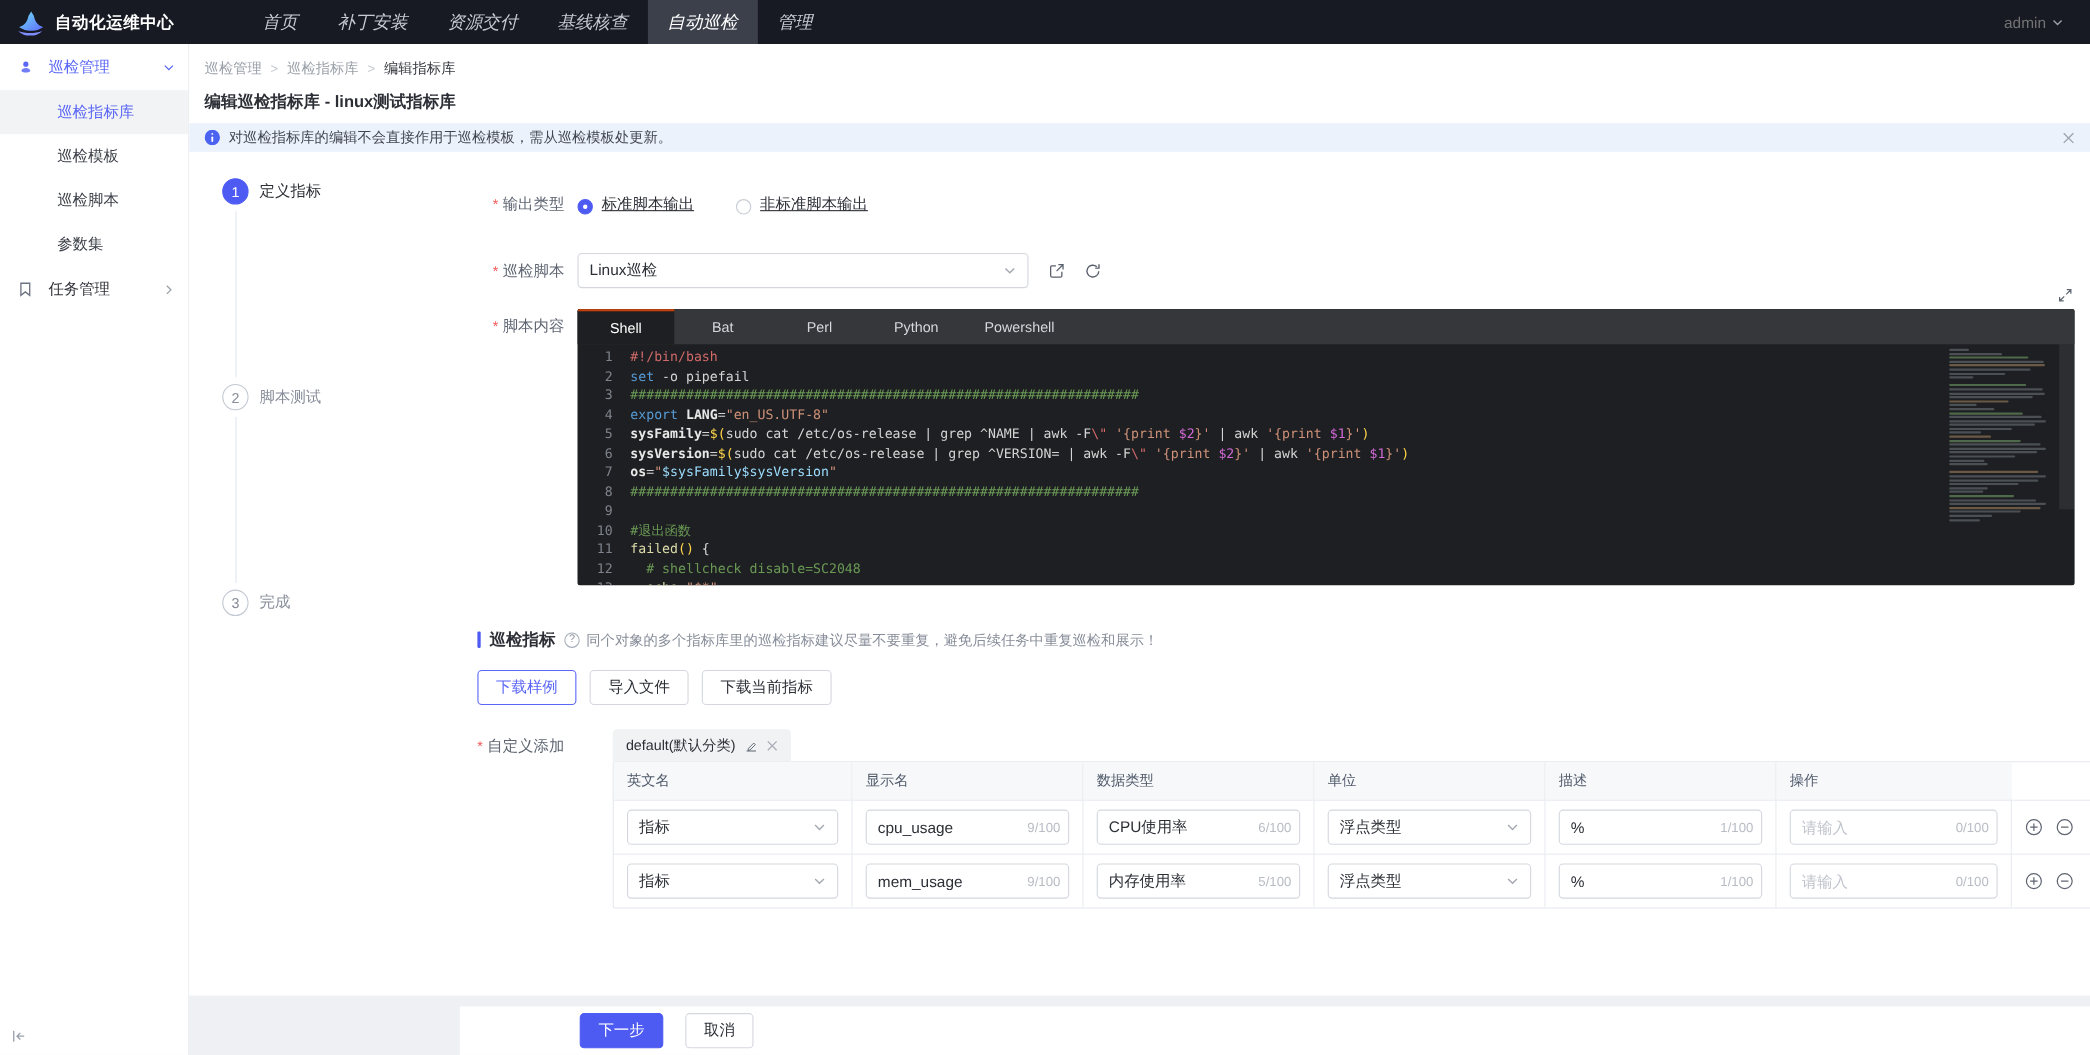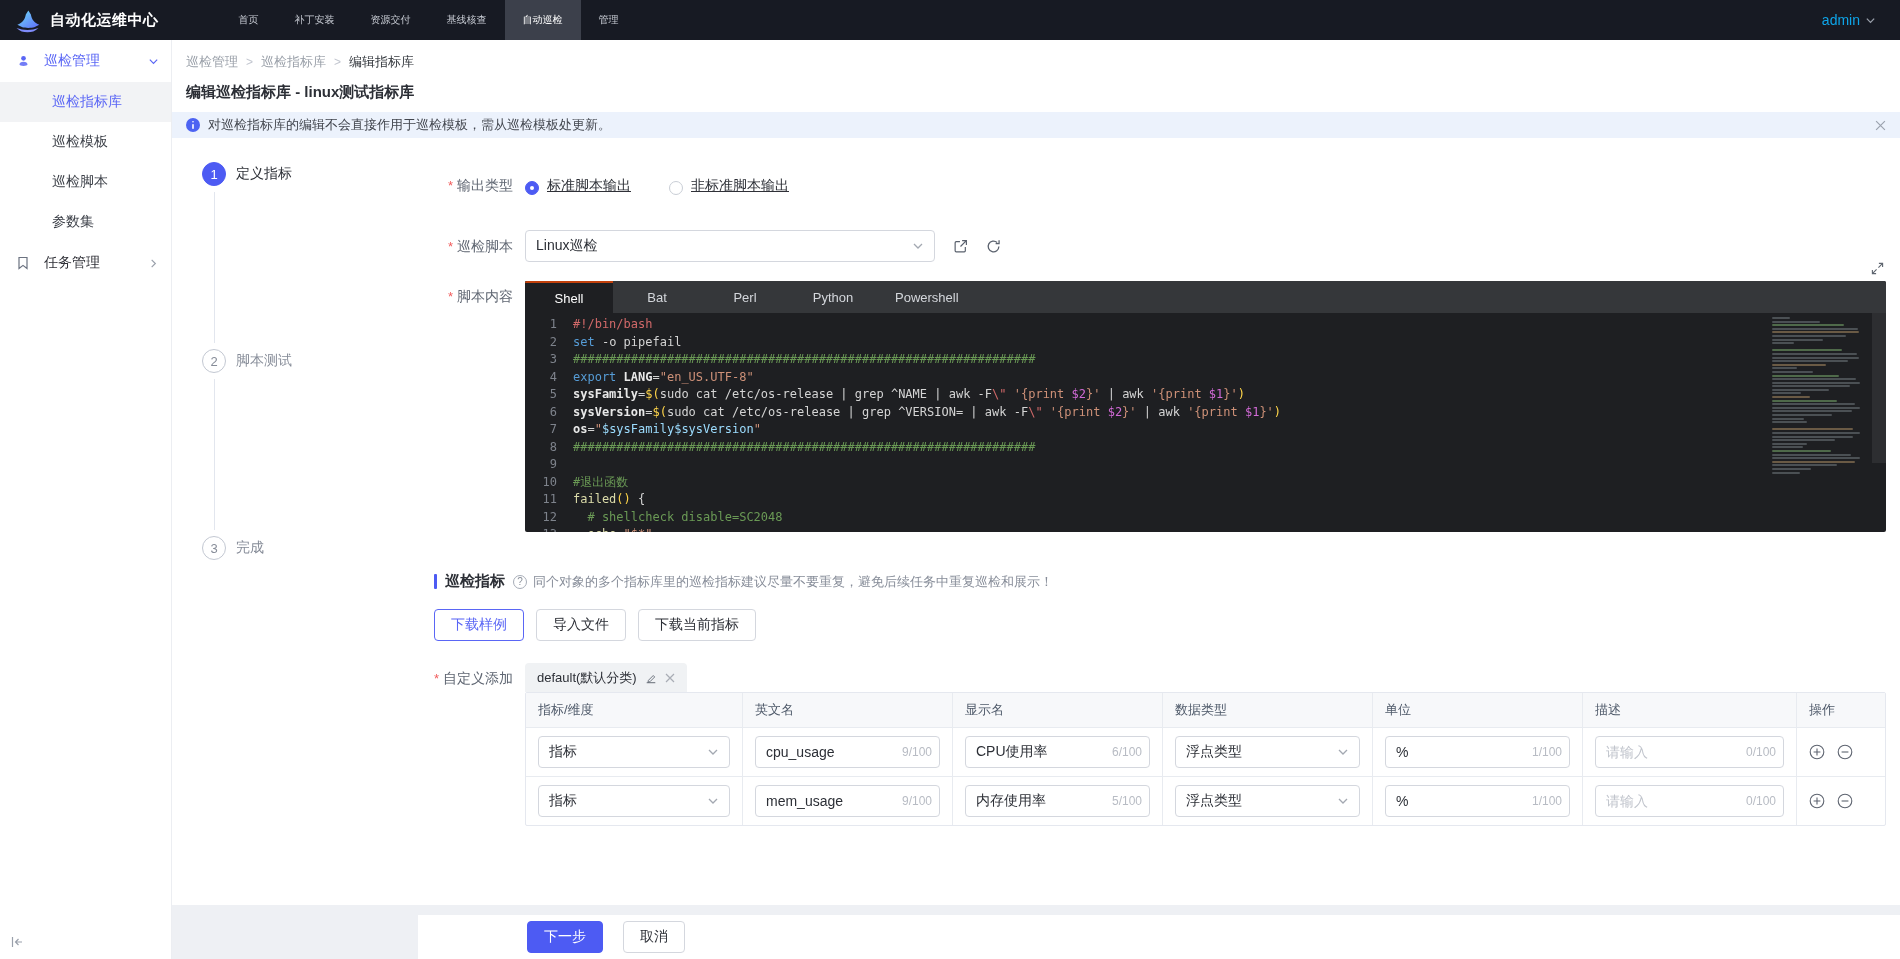--- a/index.html
+++ b/index.html
@@ -4,23 +4,23 @@
 <style>
   * { margin:0; padding:0; box-sizing:border-box; }
   html,body { width:1900px; height:959px; overflow:hidden; background:#eef0f4;
     font-family:"Liberation Sans","DejaVu Sans",sans-serif; font-size:14px; color:#303138; }
 
   
   .topnav { height:40px; background:#171a23; display:flex; align-items:center; padding:0 24px 0 12px; }
   .logo { width:30px; height:30px; display:flex; align-items:center; justify-content:center; margin-right:8px; }
   .brand { color:#fff; font-weight:bold; font-size:15px; letter-spacing:.5px; }
   .nav-items { display:flex; margin-left:62px; height:40px; }
-  .nav-item { color:#c7cbd3; padding:12px 18px; display:flex; align-items:center; cursor:pointer; font-size:10px; }
+  .nav-item { color:#c7cbd3; padding:12px 18px; display:flex; align-items:center; cursor:pointer; font-size:16px;font-style:italic; }
   .nav-item.active { background:#3c404b; color:#fff; }
-  .nav-user { margin-left:auto; color:#0ea5e9; display:flex; align-items:center; gap:5px; cursor:pointer; }
+  .nav-user { margin-left:auto; color:#737373; display:flex; align-items:center; gap:5px; cursor:pointer; }
   .nav-user .chev { color:#9aa0ab; display:flex; }
 
   
   .sidebar { position:absolute; left:0; top:40px; bottom:0; width:172px; background:#fff; border-right:1px solid #eceef2; }
   .sb-group { height:42px; display:flex; align-items:center; padding:0 12px 0 16px; cursor:pointer; color:#303138; }
   .sb-group .sb-ico { display:flex; width:18px; margin-right:10px; color:#6b7280; }
   .sb-group.sb-active, .sb-group.sb-active .sb-ico, .sb-group.sb-active .sb-chev { color:#5a66f5; }
   .sb-label { flex:1; font-size:14px; }
   .sb-chev { color:#9aa0ab; display:flex; }
   .sb-item { height:40px; display:flex; align-items:center; padding-left:52px; cursor:pointer; font-size:14px; color:#3b3f47; }
@@ -394,38 +394,37 @@
         </div>
 
         <div class="btn-row" id="metric-btns">
             <button class="btn primary-outline">下载样例</button>
             <button class="btn">导入文件</button>
             <button class="btn">下载当前指标</button>
           </div>
 
         <div class="form-row custom-row">
           <div class="form-label req top">自定义添加</div>
-          <div style="flex:1;min-width:0;">
+          <div style="flex:1;min-width:0;margin-left:32px;">
             <div class="cat-tab">
               <span>default(默认分类)</span>
               <span class="tico">
                 <svg viewBox="0 0 14 14" width="12" height="12">
                     <path d="M2 12.5h10" stroke="currentColor" stroke-width="1.1"></path>
                     <path d="M4 9.7l5.6-5.6 1.7 1.7-5.6 5.6-2.2.5z" fill="none" stroke="currentColor" stroke-width="1"></path>
                   </svg>
               </span>
               <span class="tico tclose">
                 <svg viewBox="0 0 10 10" width="10" height="10">
                     <path d="M1 1l8 8M9 1L1 9" stroke="currentColor" stroke-width="1.2"></path>
                   </svg>
               </span>
             </div>
             <div class="tbl">
               <div class="tbl-grid" id="tbl-head">
-                  <div class="th">指标/维度</div>
                   <div class="th">英文名</div>
                   <div class="th">显示名</div>
                   <div class="th">数据类型</div>
                   <div class="th">单位</div>
                   <div class="th">描述</div>
                   <div class="th">操作</div>
                 </div>
               <div id="tbl-body">
                   <div class="tbl-grid">
                     <div class="td">

